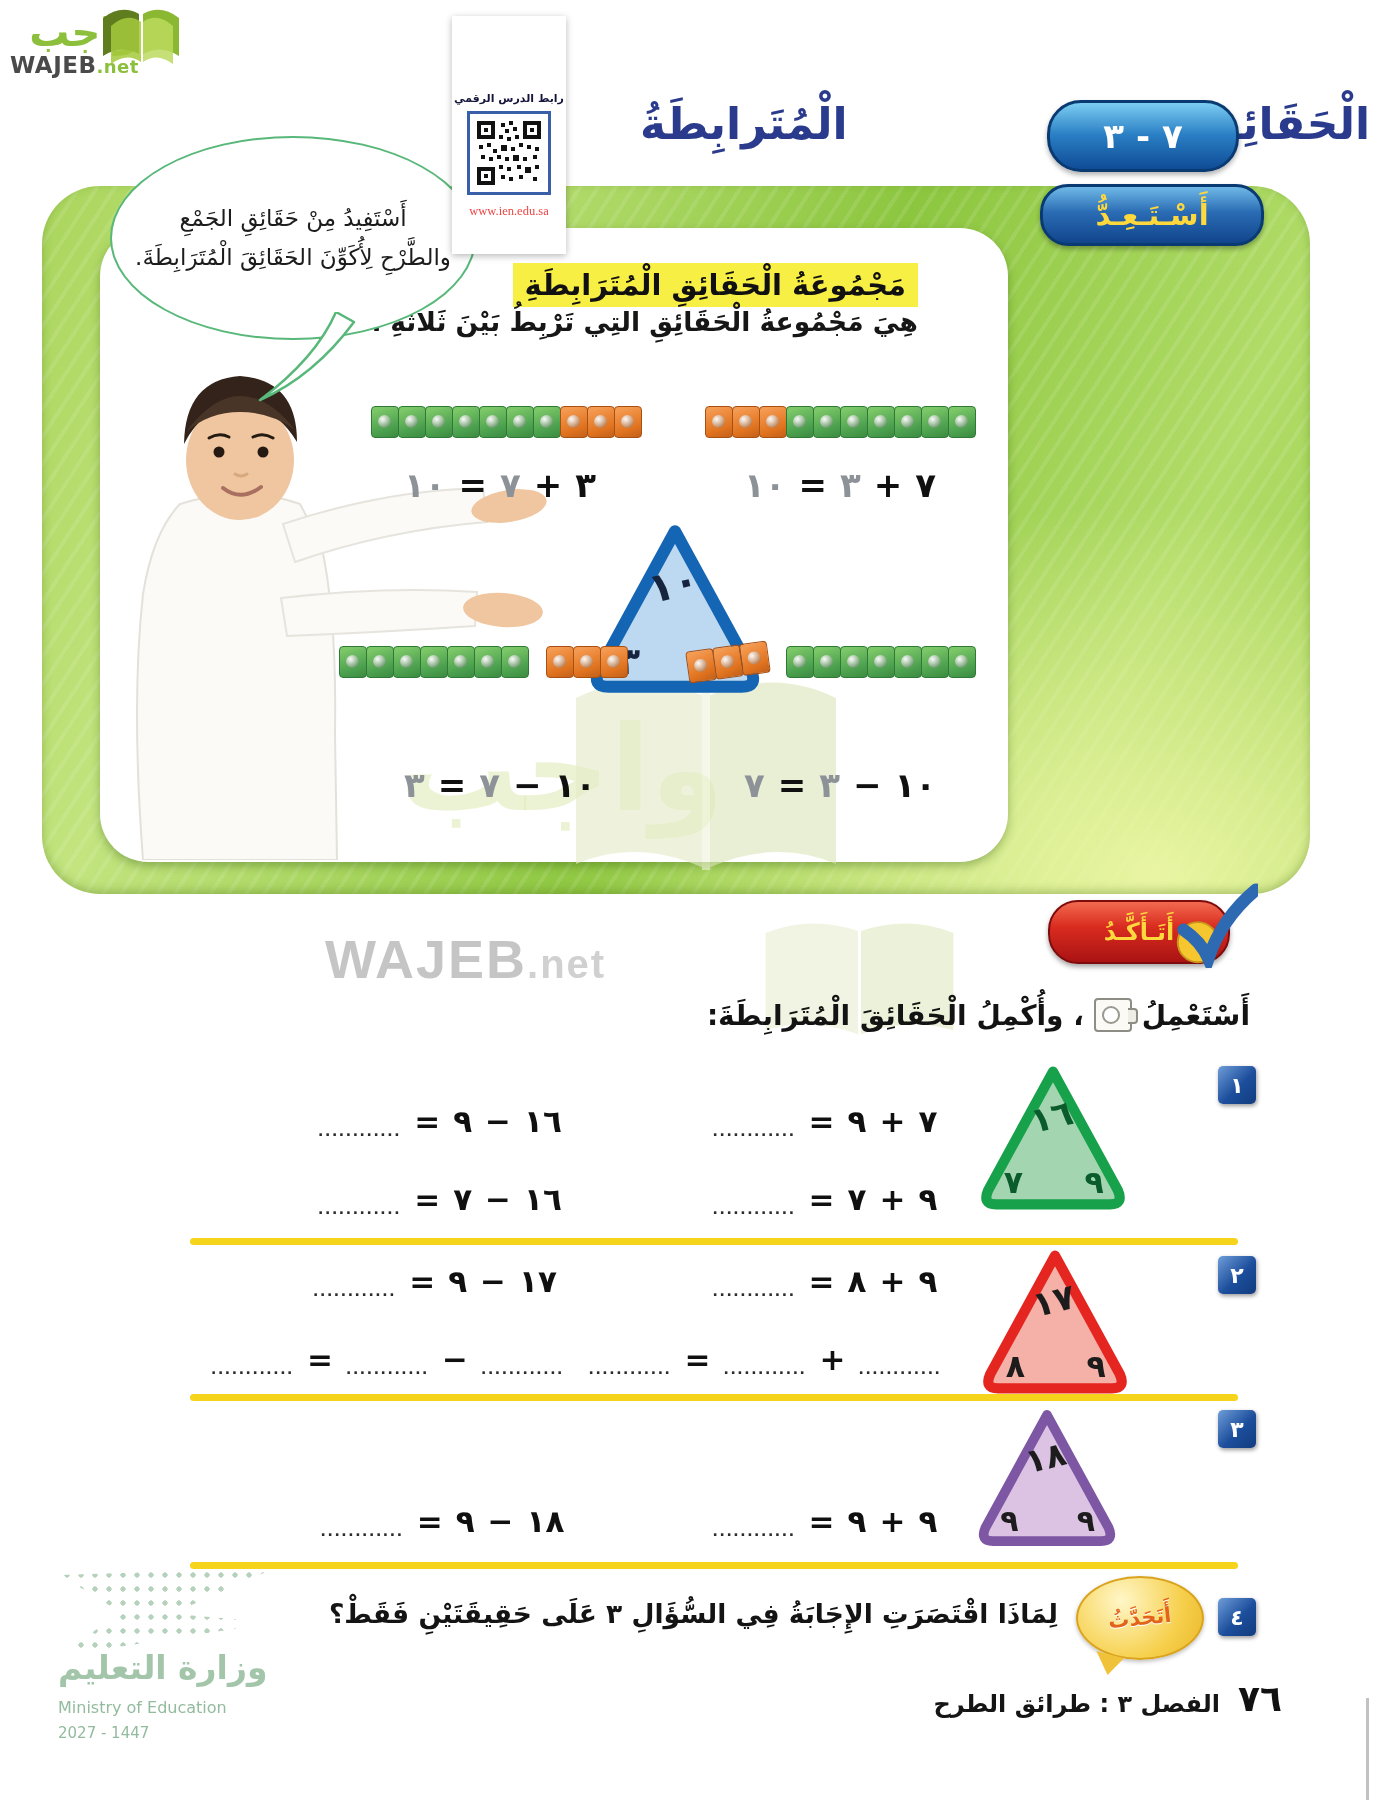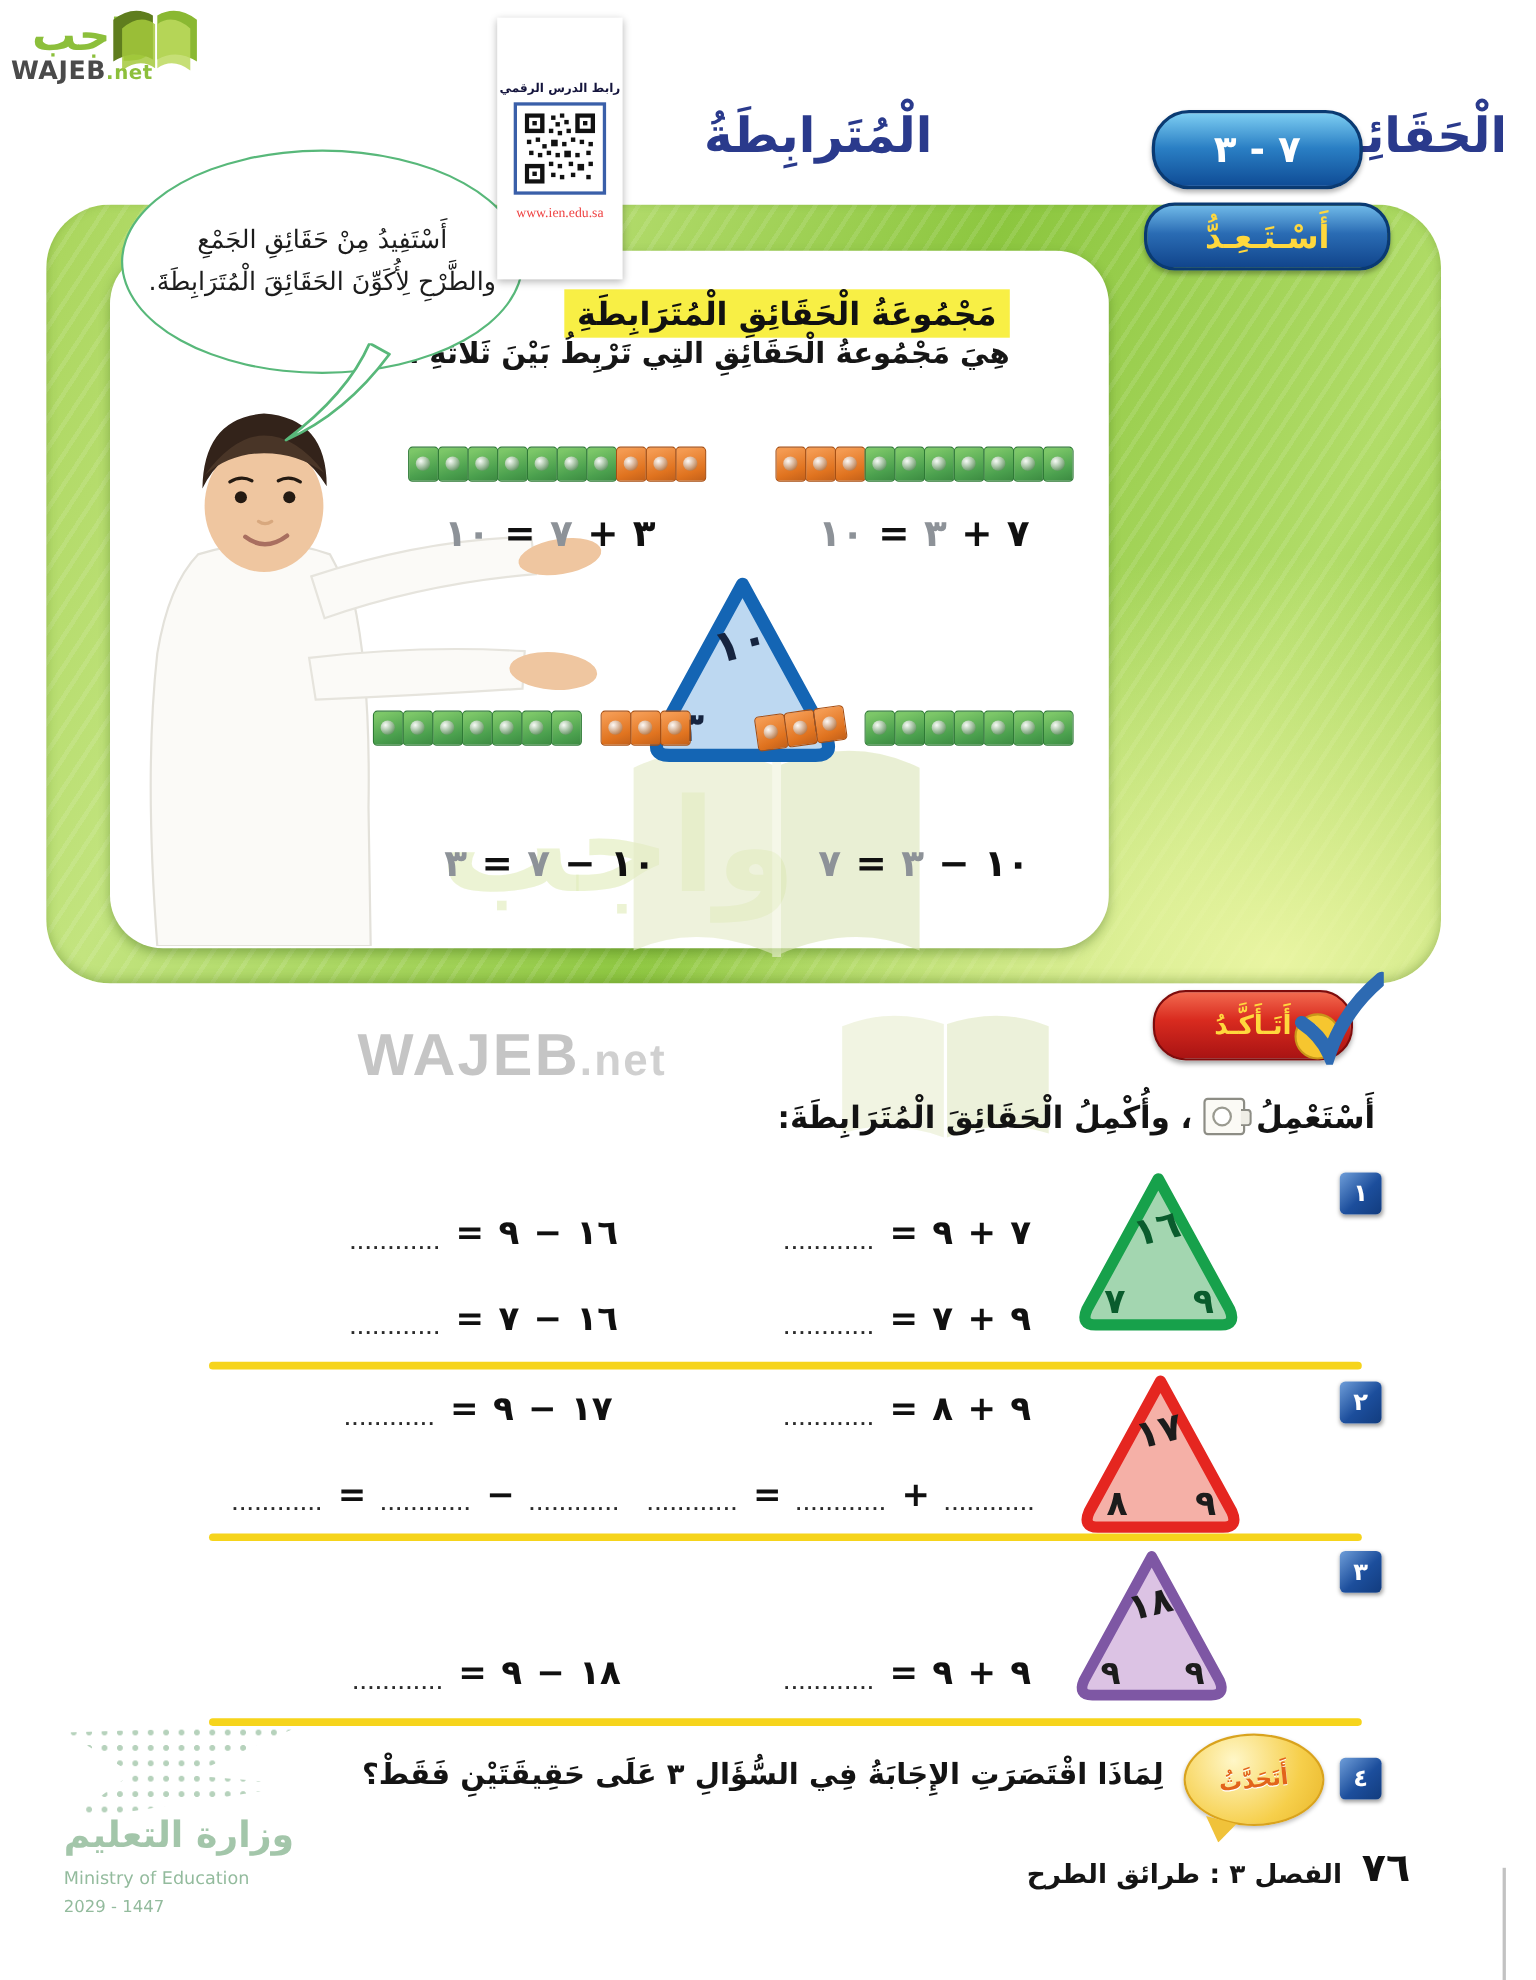--- a/index.html
+++ b/index.html
@@ -10,21 +10,21 @@
   .nowrap{white-space:nowrap;}
 
   
   .logo-ar{font-size:40px;font-weight:bold;color:#8cbf3b;line-height:1;}
   .logo-latin{font-size:23px;font-weight:bold;color:#4a4a4a;letter-spacing:.5px;}
   .logo-latin .net{color:#8cbf3b;font-size:18px;}
 
   
   .qr-card{left:452px;top:16px;width:114px;height:238px;background:#fff;
            box-shadow:0 2px 7px rgba(0,0,0,.28);z-index:9;text-align:center;}
-  .qr-label{margin-top:58px;font-size:11px;font-weight:bold;color:#14143c;}
+  .qr-label{margin-top:76px;font-size:11px;font-weight:bold;color:#14143c;}
   .qr-box{width:78px;height:78px;margin:6px auto 0;border:3px solid #3a5fa9;background:#fff;
           display:flex;align-items:center;justify-content:center;}
   .qr-url{margin-top:9px;font-size:12.5px;color:#ef4444;font-family:"Liberation Serif",serif;}
 
   
   .lesson-title{color:#2a3a8c;font-weight:bold;font-size:44px;}
   .lesson-pill{left:1047px;top:100px;width:186px;height:66px;border-radius:34px;
      background:linear-gradient(#7ccdf2,#2a7fc4 48%,#0f4c96);border:3px solid #0a3a72;
      color:#fff;font-size:34px;font-weight:bold;display:flex;align-items:center;justify-content:center;
      direction:ltr;box-shadow:0 3px 5px rgba(0,0,0,.3);z-index:6;}
@@ -479,18 +479,18 @@
 
   <div class="abs num-badge" style="left:1218px;top:1598px;">٤</div>
   <div class="abs talk-balloon">
     <span class="talk-label ar">أَتَحَدَّثُ</span>
   </div>
   <div class="abs ar talk-q nowrap" style="right:338px;top:1598px;">لِمَاذَا اقْتَصَرَتِ الإِجَابَةُ فِي السُّؤَالِ ٣ عَلَى حَقِيقَتَيْنِ فَقَطْ؟</div>
 
   <div class="abs moe-dots" style="left:60px;top:1568px;"></div>
   <div class="abs moe-ar ar" style="left:58px;top:1648px;">وزارة التعليم</div>
   <div class="abs moe-en" style="left:58px;top:1698px;">Ministry of Education</div>
-  <div class="abs moe-yr" style="left:58px;top:1724px;">2029 - 1447</div>
+  <div class="abs moe-yr" style="left:58px;top:1724px;">2027 - 1447</div>
   <div class="abs page-num" style="left:1238px;top:1678px;">٧٦</div>
   <div class="abs ar chapter nowrap" style="right:176px;top:1690px;">الفصل ٣ : طرائق الطرح</div>
   <div class="abs edge-line" style="left:1366px;top:1698px;height:102px;"></div>
 
 </div>
 
 </body></html>

